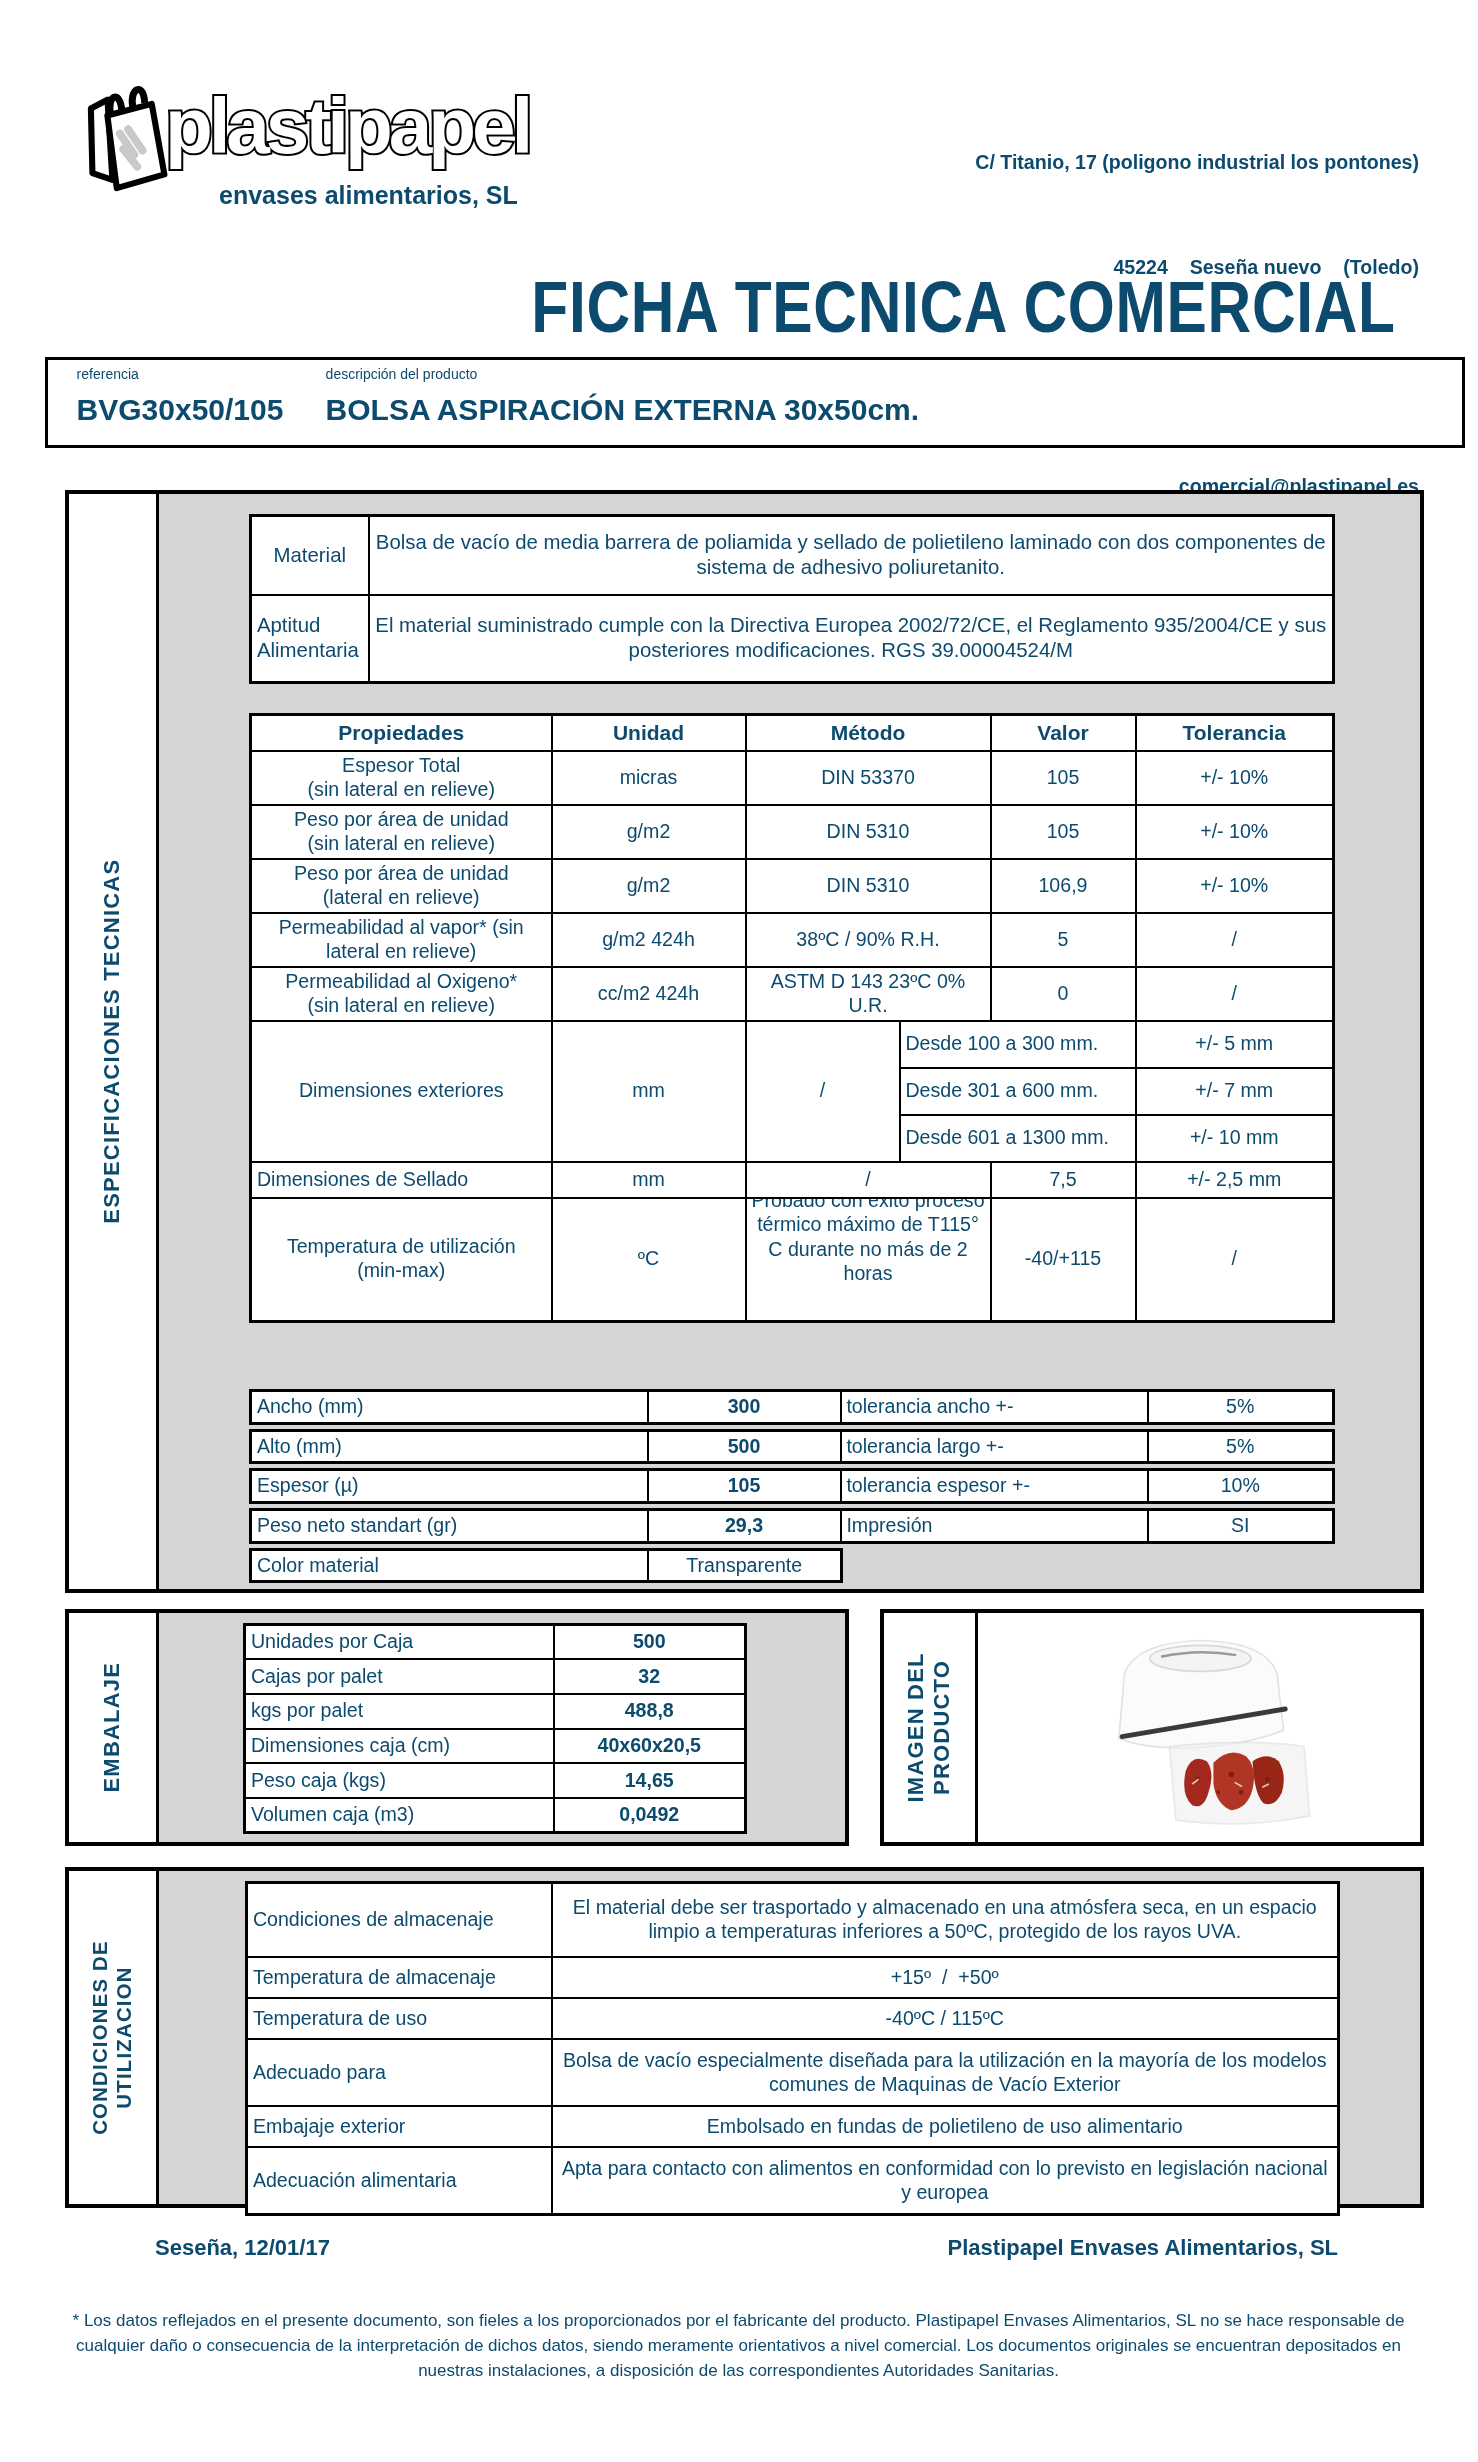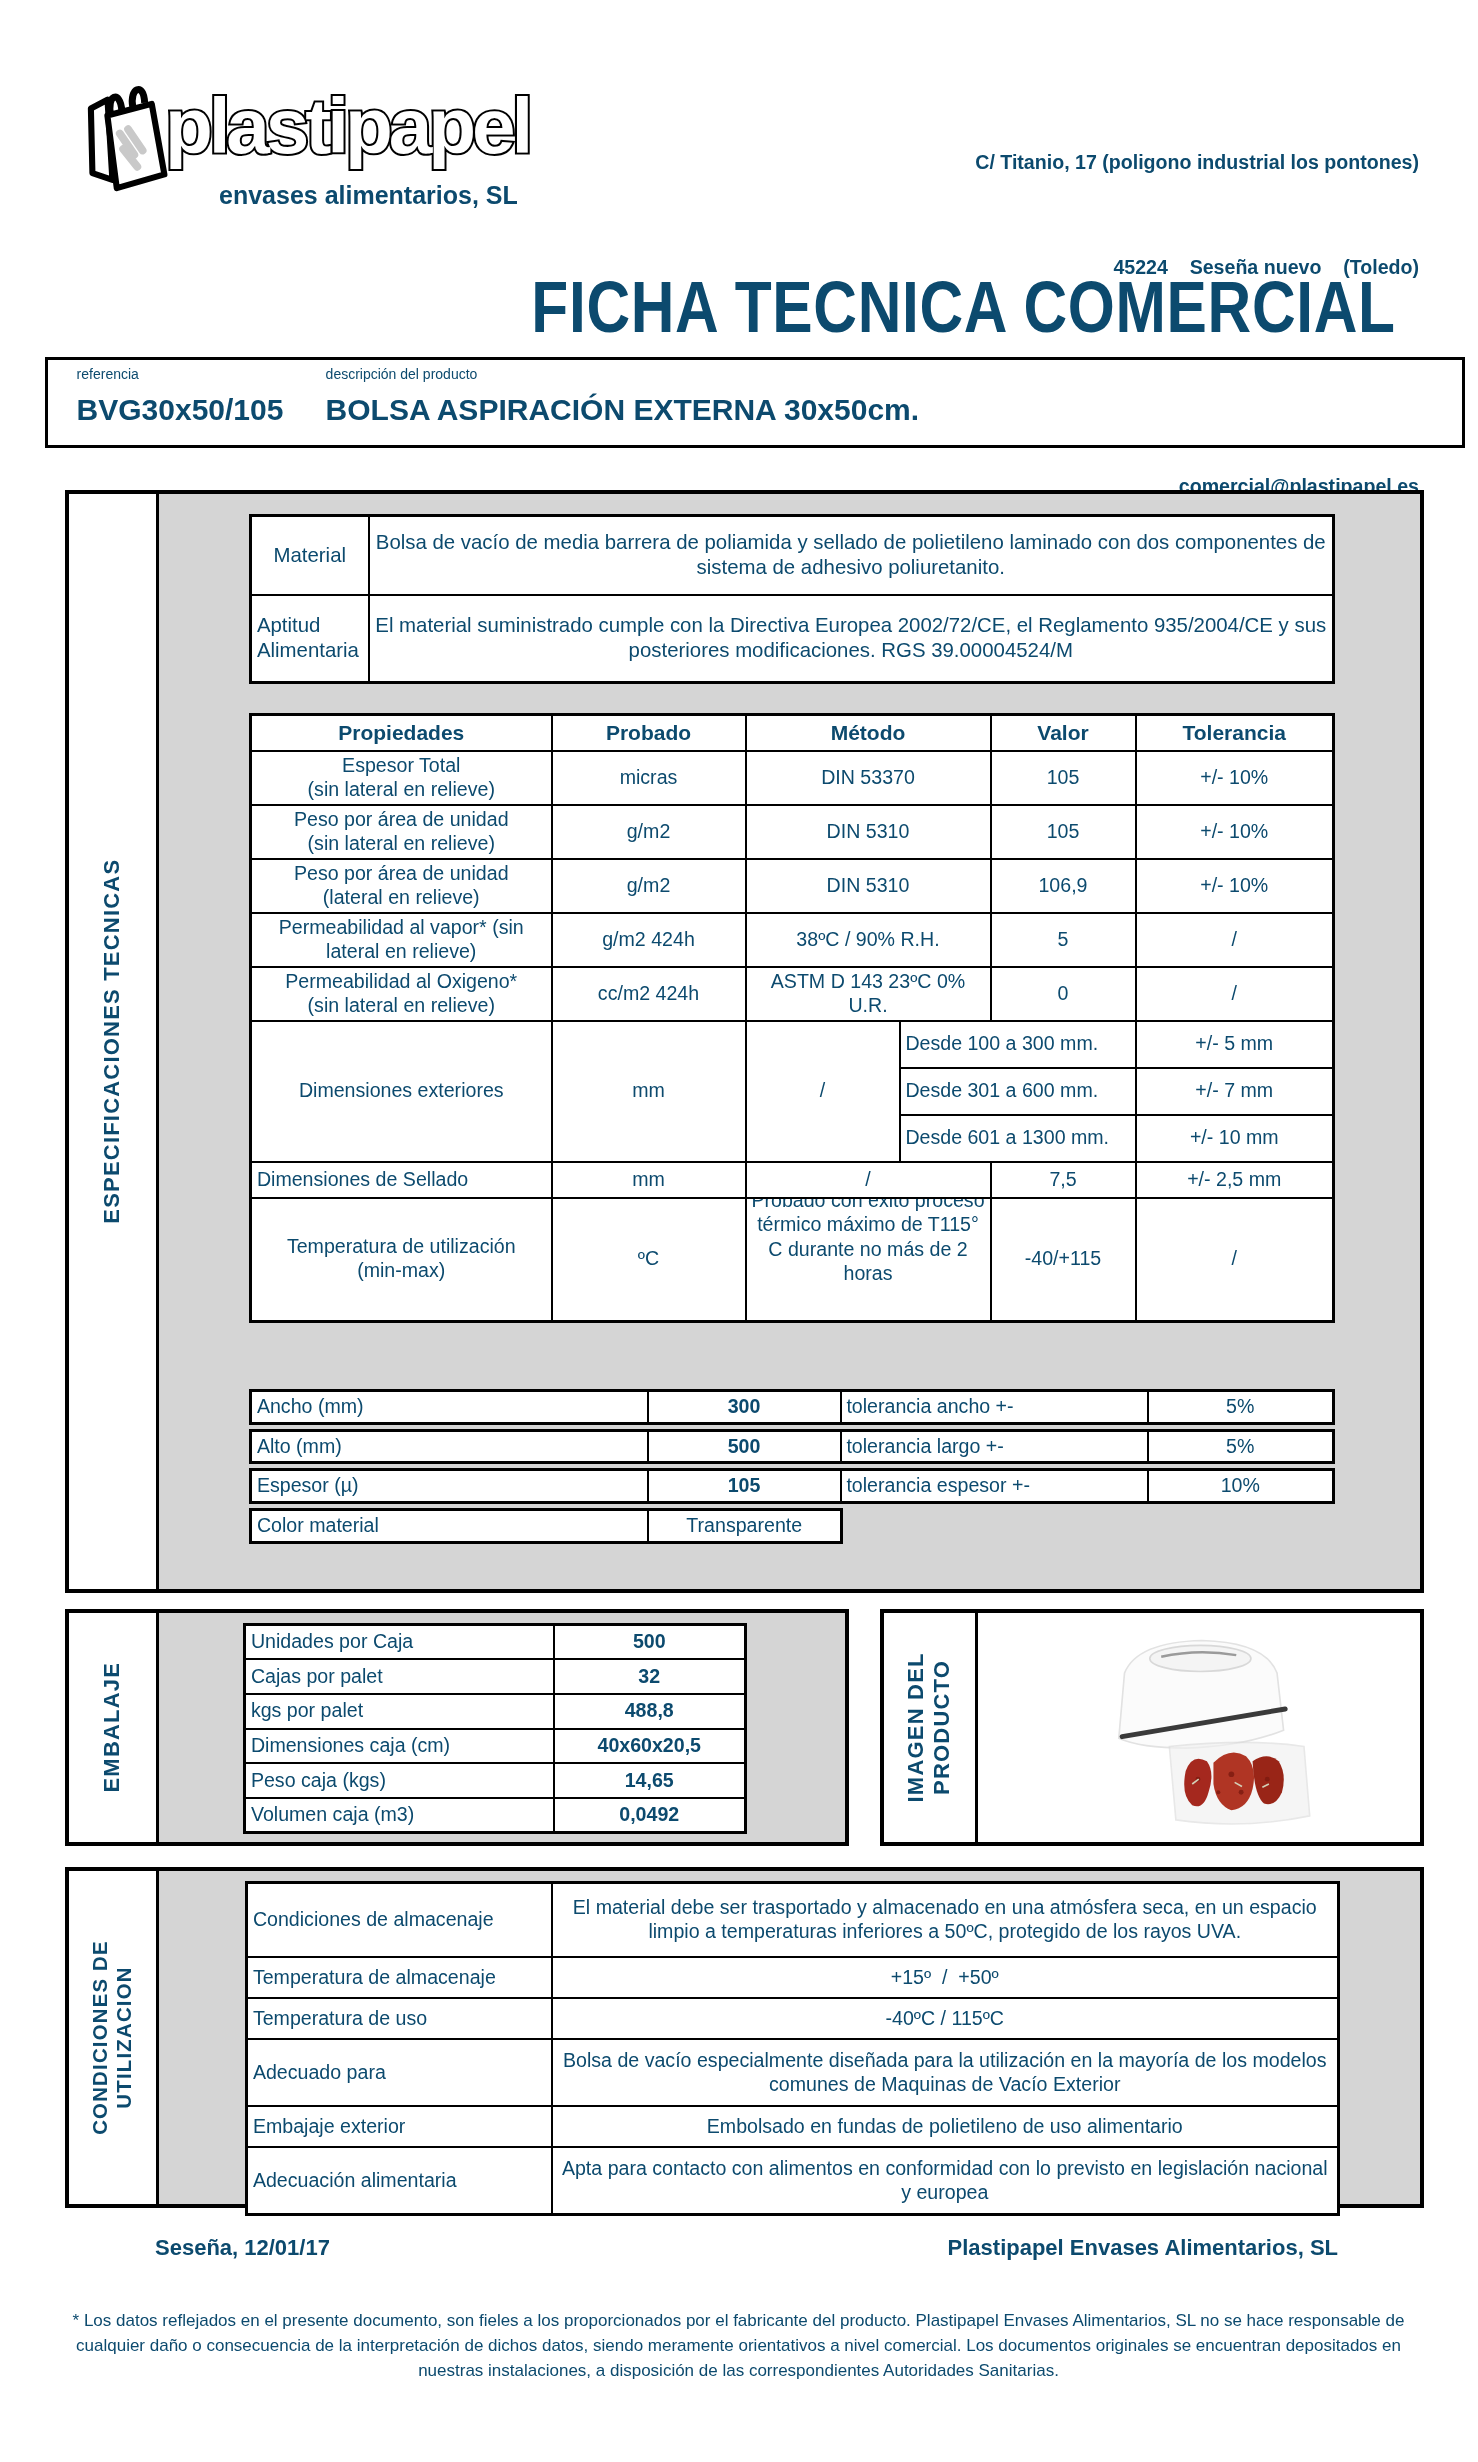--- a/index.html
+++ b/index.html
@@ -149,21 +149,21 @@
           <col style="width:301px">
             <col style="width:194px">
             <col style="width:154px">
           <col style="width:91px">
             <col style="width:145px">
             <col>
         </colgroup>
         <tbody>
             <tr class="h-head">
           <th>Propiedades</th>
-          <th>Probado</th>
+          <th>Unidad</th>
           <th colspan="2">Método</th>
           <th>Valor</th>
           <th>Tolerancia</th>
         </tr>
         <tr class="h-std">
           <td class="pre">Espesor Total
 (sin lateral en relieve)</td>
           <td>micras</td>
           <td colspan="2">DIN 53370</td>
           <td>105</td>
@@ -279,20 +279,36 @@
             </colgroup>
           <tbody>
               <tr>
             <td class="left">Espesor (µ)</td>
             <td class="bold">105</td>
             <td class="left">tolerancia espesor +-</td>
             <td>10%</td>
           </tr>
         </tbody>
           </table>
+        <table class="dims-row tb">
+          <colgroup>
+              <col style="width:397px">
+              <col style="width:193px">
+              <col style="width:307px">
+              <col>
+            </colgroup>
+          <tbody>
+              <tr>
+            <td class="left">Peso neto standart (gr)</td>
+            <td class="bold">29,3</td>
+            <td class="left">Impresión</td>
+            <td>SI</td>
+          </tr>
+        </tbody>
+          </table>
         <table class="dims-row dims-short tb">
           <colgroup>
               <col style="width:397px">
               <col>
             </colgroup>
           <tbody>
               <tr>
             <td class="left">Color material</td>
             <td>Transparente</td>
           </tr>

